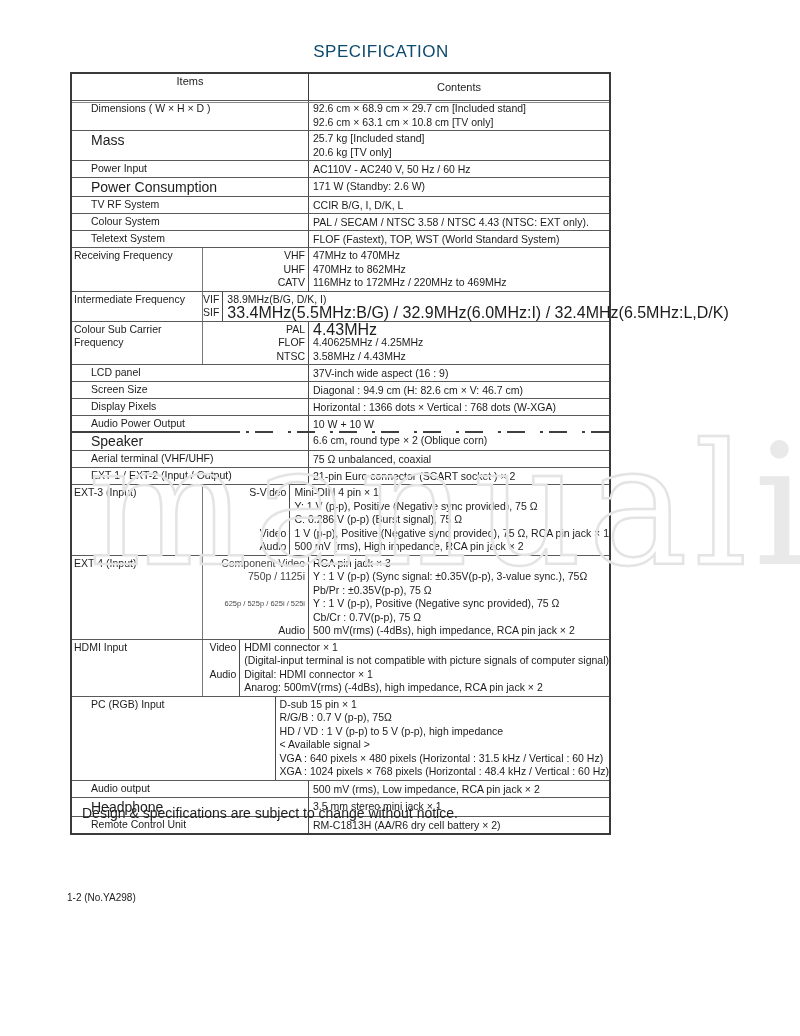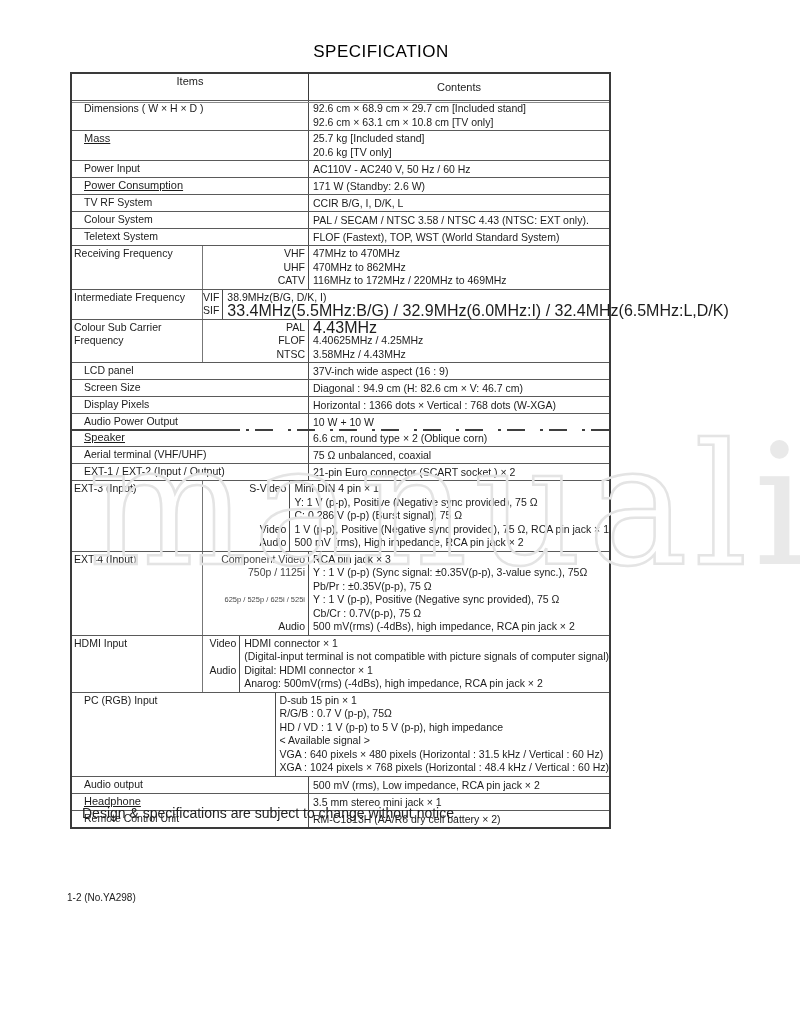--- a/index.html
+++ b/index.html
@@ -4,41 +4,41 @@
 <style>
   * { margin:0; padding:0; box-sizing:border-box; }
   html,body { background:#ffffff; }
   body {
     width:800px; height:1036px; position:relative;
     font-family:"Liberation Sans", sans-serif;
     color:#1c1c1c; overflow:hidden;
   }
   .title {
     position:absolute; top:42px; left:70px; width:622px;
-    text-align:center; font-size:17px; letter-spacing:0.5px; color:#000000;
+    text-align:center; font-size:17px; letter-spacing:0.5px; color:#0c4a6e;
   }
   .spec-table {
     position:absolute; left:70px; top:72px; width:541px;
     border:2px solid #3a3a3a; background:#fff;
     display:flex; flex-direction:column; font-size:10.5px;
   }
   .trow { display:flex; border-top:1px solid #5a5a5a; position:relative; }
   .trow:first-child { border-top:none; }
   .thead { border-top:none; position:relative; }
   .thead::after { content:""; position:absolute; left:0; right:0; bottom:-3px; height:1px; background:#8a8a8a; z-index:1; }
   .h-items { width:237px; text-align:center; font-size:11px; padding:1px 0; border-right:1px solid #3a3a3a; }
   .h-contents { flex:1; text-align:center; font-size:11px; padding:7px 0; }
-  .c-item { width:237px; border-right:1px solid #4a4a4a; padding:1px 0 1px 12px; }
+  .c-item { width:237px; border-right:1px solid #4a4a4a; padding:1px 0 1px 19px; }
   .c-item.split { display:flex; padding:0; }
   .item-label { width:130px; padding:1px 0 1px 2px; }
   .sub-col { flex:1; border-left:1px solid #777; text-align:right; padding:1px 3px 1px 0; }
   .c-content { flex:1; padding:1px 0 1px 4px; }
   .line { line-height:13.5px; min-height:13.5px; white-space:nowrap; }
   .single .line { line-height:14px; }
-  .lg { font-size:11px;text-decoration:underline; }
+  .lg { font-size:14px; }
   .lgline { font-size:16px; }
   .small { font-size:7.5px; color:#4a4a4a; }
   .gray { color:#454545; }
   .fold-row { border-top:none; }
   .fold-line {
     position:absolute; left:0; top:-1px; width:100%; height:2px; z-index:2;
     background:
       linear-gradient(90deg, #3f3f3f 0 168px, rgba(0,0,0,0) 168px 100%),
       repeating-linear-gradient(90deg, rgba(0,0,0,0) 0 6px, #3f3f3f 6px 9px, rgba(0,0,0,0) 9px 15px, #3f3f3f 15px 33px, rgba(0,0,0,0) 33px 42px);
   }

